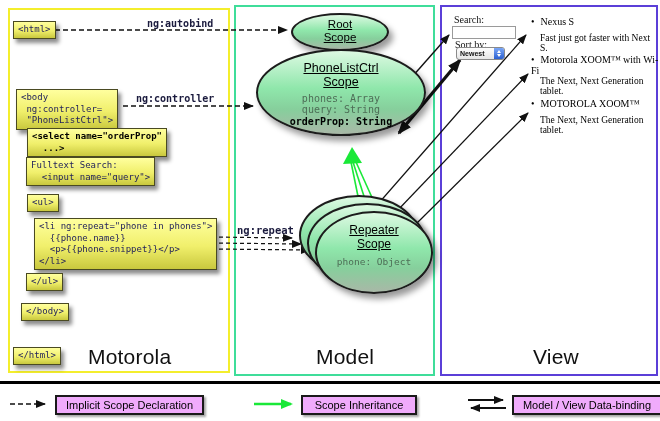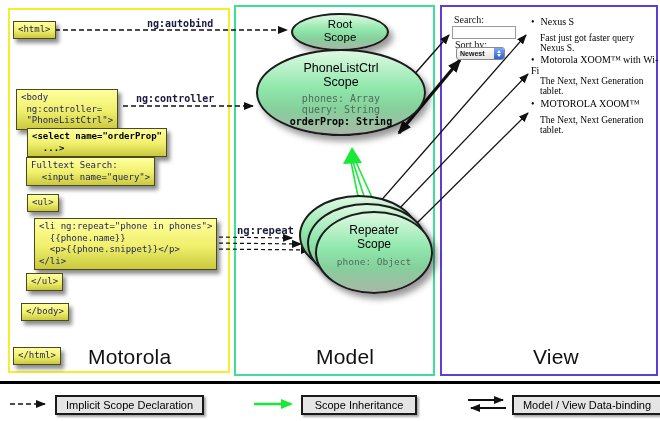--- a/index.html
+++ b/index.html
@@ -22,21 +22,21 @@
   .code-box.bold{font-weight:bold;color:#000;}
 
   
   .ng-label{position:absolute;font-family:"DejaVu Sans Mono","Liberation Mono",monospace;
             font-weight:bold;font-size:10px;color:#1b1b3e;}
 
   
   .scope{position:absolute;border:2px solid #1c1c1c;border-radius:50%;
          background:linear-gradient(180deg,#ddf9e2 0%,#8fe7ab 45%,#86cf9c 70%,#a9b8a7 100%);
          box-shadow:4px 5px 6px rgba(0,0,0,.40);text-align:center;}
-  .scope-title{font-size:12.5px;color:#000;white-space:pre-line;line-height:1.15;}
+  .scope-title{font-size:12.5px;color:#000;white-space:pre-line;line-height:1.15;text-decoration:underline;}
   .scope-props{font-family:"DejaVu Sans Mono","Liberation Mono",monospace;font-size:10px;
                line-height:1.15;color:#4e6e57;white-space:pre;}
   .scope-props.bold{font-weight:bold;color:#000;}
 
   
   .v-label{position:absolute;font-family:"Liberation Serif",serif;font-size:10px;color:#111;}
   .v-input{position:absolute;left:452px;top:26px;width:62px;height:11px;background:#fff;
            border:1px solid #9a9a9a;}
   .v-select{position:absolute;left:456px;top:47px;width:47px;height:11px;border:1px solid #8a8a8a;
             border-radius:3px;background:linear-gradient(#fdfdfd,#e6e6e6);display:flex;align-items:center;
@@ -47,21 +47,21 @@
   .tri-up{width:0;height:0;border-left:2.5px solid transparent;border-right:2.5px solid transparent;
           border-bottom:3px solid #fff;}
   .tri-down{width:0;height:0;border-left:2.5px solid transparent;border-right:2.5px solid transparent;
             border-top:3px solid #fff;}
   .v-item-name{position:absolute;font-family:"Liberation Serif",serif;font-size:10px;color:#000;}
   .v-item-name:before{content:"•";margin-right:6px;}
   .v-item-desc{position:absolute;font-family:"Liberation Serif",serif;font-size:9.5px;color:#000;}
 
   
   .divider{position:absolute;left:0;top:381px;width:660px;height:3px;background:#000;}
-  .legend-box{position:absolute;top:395px;height:16px;background:#e5e5e5;border:2px solid #1a1a1a;
+  .legend-box{position:absolute;top:395px;height:16px;background:#f0abfc;border:2px solid #1a1a1a;
               box-shadow:2px 2px 2px rgba(0,0,0,.35);display:flex;align-items:center;justify-content:center;
               font-size:11px;color:#000;padding:0 4px;}
 </style>
 </head>
 <body>
 
 <div class="canvas">
 
   <div class="col col-template"></div>
   <div class="col col-model"></div>
@@ -170,21 +170,21 @@
   <div class="v-label" style="left:455px;top:39px;">Sort by:</div>
   <div class="v-select">
     <span class="v-select-text">Newest</span>
     <span class="v-stepper">
         <span class="tri-up"></span>
         <span class="tri-down"></span>
       </span>
   </div>
 
   <div class="v-item-name" style="left:531px;top:16px;">Nexus S</div>
-  <div class="v-item-desc" style="left:540px;top:33px;">Fast just got faster query Nexus S.</div>
+  <div class="v-item-desc" style="left:540px;top:33px;">Fast just got faster with Next S.</div>
   <div class="v-item-name" style="left:531px;top:54px;">Motorola XOOM™ with Wi-Fi</div>
   <div class="v-item-desc" style="left:540px;top:76px;">The Next, Next Generation tablet.</div>
   <div class="v-item-name" style="left:531px;top:98px;">MOTOROLA XOOM™</div>
   <div class="v-item-desc" style="left:540px;top:115px;">The Next, Next Generation tablet.</div>
 
   <div class="col-label" style="left:88px;top:345px;">Motorola</div>
   <div class="col-label" style="left:316px;top:345px;">Model</div>
   <div class="col-label" style="left:533px;top:345px;">View</div>
 
   <div class="divider"></div>

